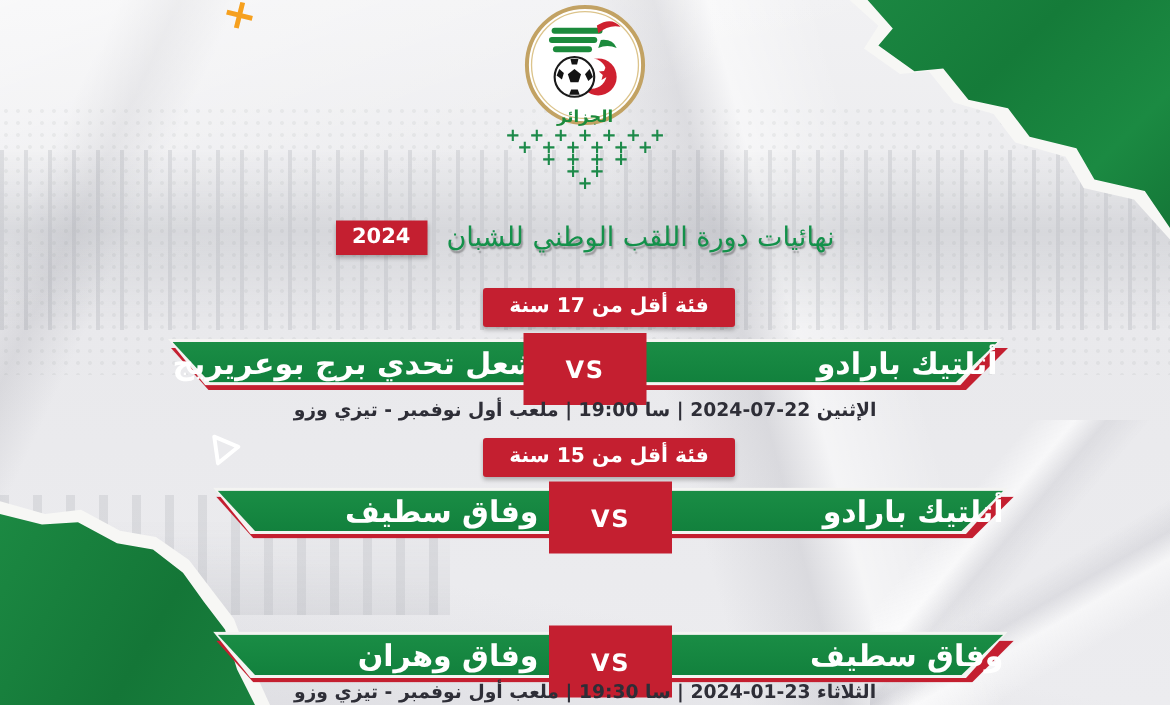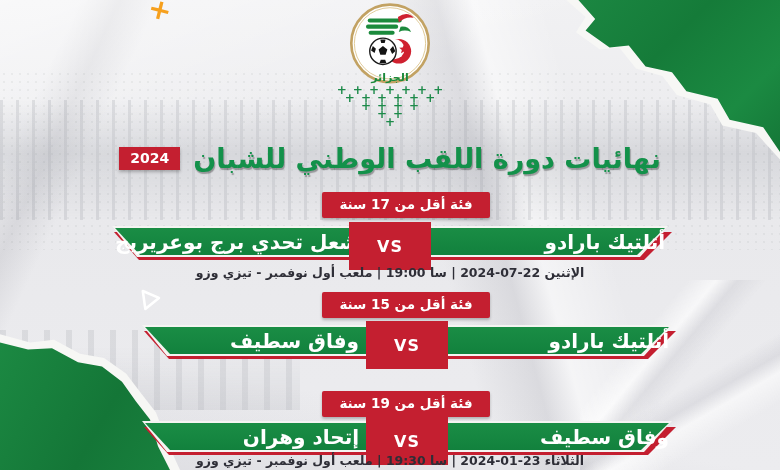--- a/index.html
+++ b/index.html
@@ -53,21 +53,21 @@
   .logo{position:absolute;left:346px;top:2px;width:88px;height:88px;}
 
   
   .plus-orn{position:absolute;left:0;right:0;top:86px;text-align:center;line-height:0;}
   .plus-row{display:flex;justify-content:center;gap:6px;margin-bottom:-1px;}
   .plus-row span{color:#1d8a4a;font-weight:900;font-size:12px;line-height:9px;}
 
   
   .title-row{position:absolute;left:0;right:0;top:137px;height:42px;
     display:flex;align-items:center;justify-content:center;gap:13px;direction:rtl;}
-  .title-text{color:#13914a;font-size:27px;font-weight:700;letter-spacing:0;
+  .title-text{color:#13914a;font-size:18px;font-weight:400;letter-spacing:0;
     text-shadow:1px 2px 1px rgba(25,25,25,.35);white-space:nowrap;}
   .year-box{background:#c41f30;color:#fff;font-size:14px;font-weight:800;
     padding:3px 11px 4px;box-shadow:0 2px 3px rgba(0,0,0,.25);}
 
   
   .badge-row{position:absolute;left:0;right:0;text-align:center;margin-left:32px;}
   .badge{display:inline-block;background:#c41f30;color:#fff;font-size:13.5px;font-weight:800;
     padding:4px 17px 6px;border-radius:2px;direction:rtl;box-shadow:0 2px 3px rgba(0,0,0,.25);}
 
   
@@ -206,29 +206,26 @@
     <div class="bar-white"></div>
     <div class="bar-green"></div>
     <div class="bar-content">
       <span class="team">أتلتيك بارادو</span>
       <span class="vs-spacer"></span>
       <span class="team">وفاق سطيف</span>
     </div>
     <div class="vs-box">VS</div>
   </div>
 
-  <div class="badge-row badge3">
-    <span class="badge">فئة أقل من 19 سنة</span>
-  </div>
   <div class="bar-wrap bar3">
     <div class="bar-red"></div>
     <div class="bar-white"></div>
     <div class="bar-green"></div>
     <div class="bar-content">
       <span class="team">وفاق سطيف</span>
       <span class="vs-spacer"></span>
-      <span class="team">إتحاد وهران</span>
+      <span class="team">وفاق وهران</span>
     </div>
     <div class="vs-box">VS</div>
   </div>
   <div class="details det3">الثلاثاء 23-01-2024 | سا 19:30 | ملعب أول نوفمبر - تيزي وزو</div>
 
 </div>
 
 </body></html>

